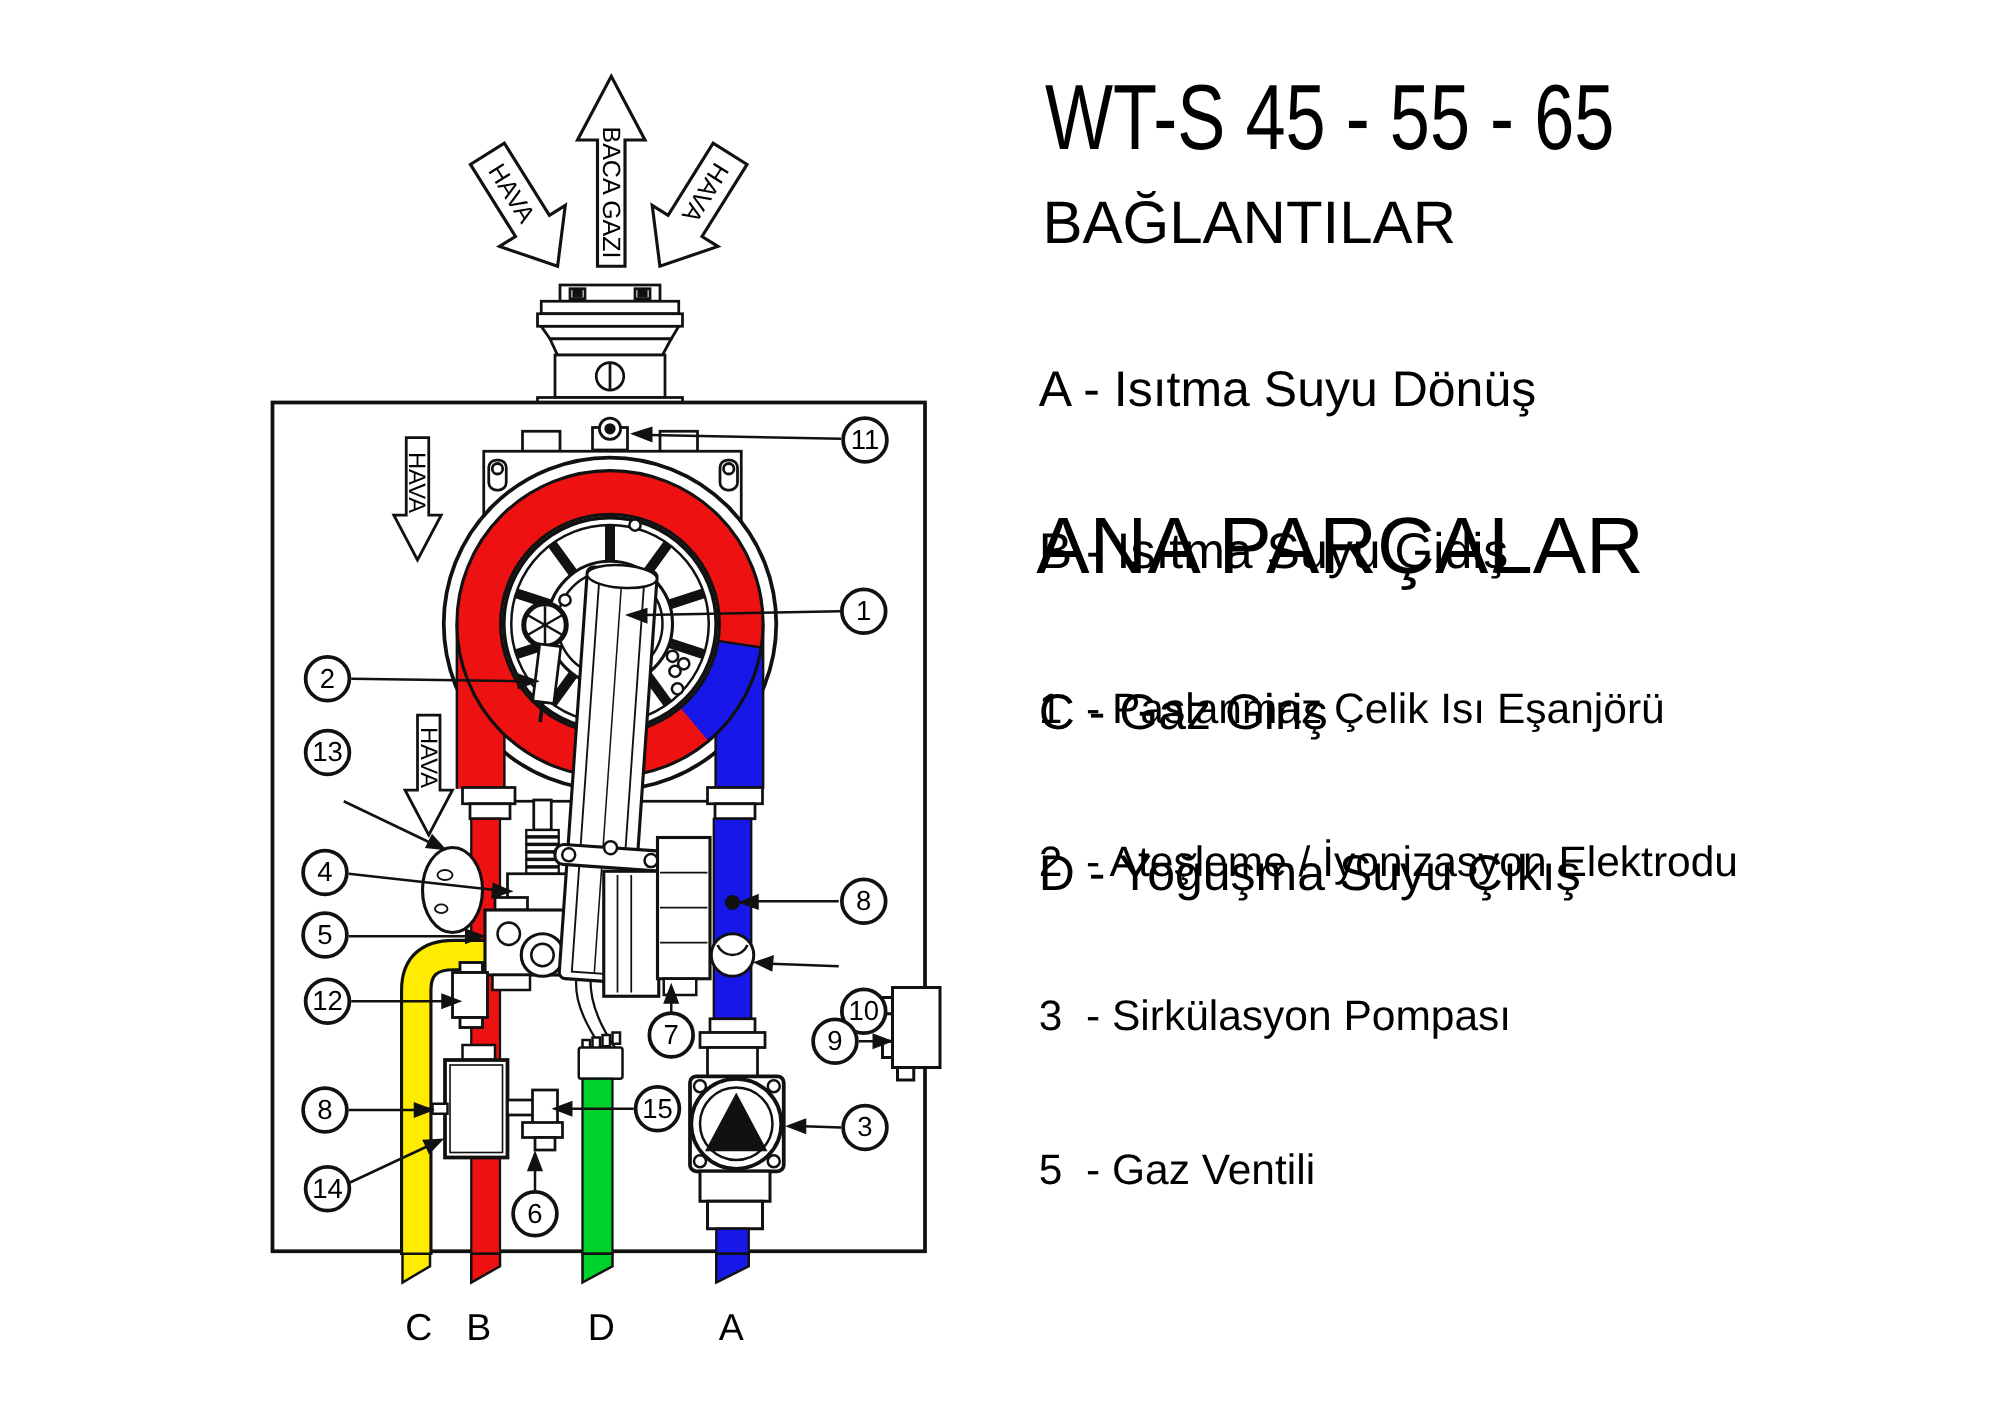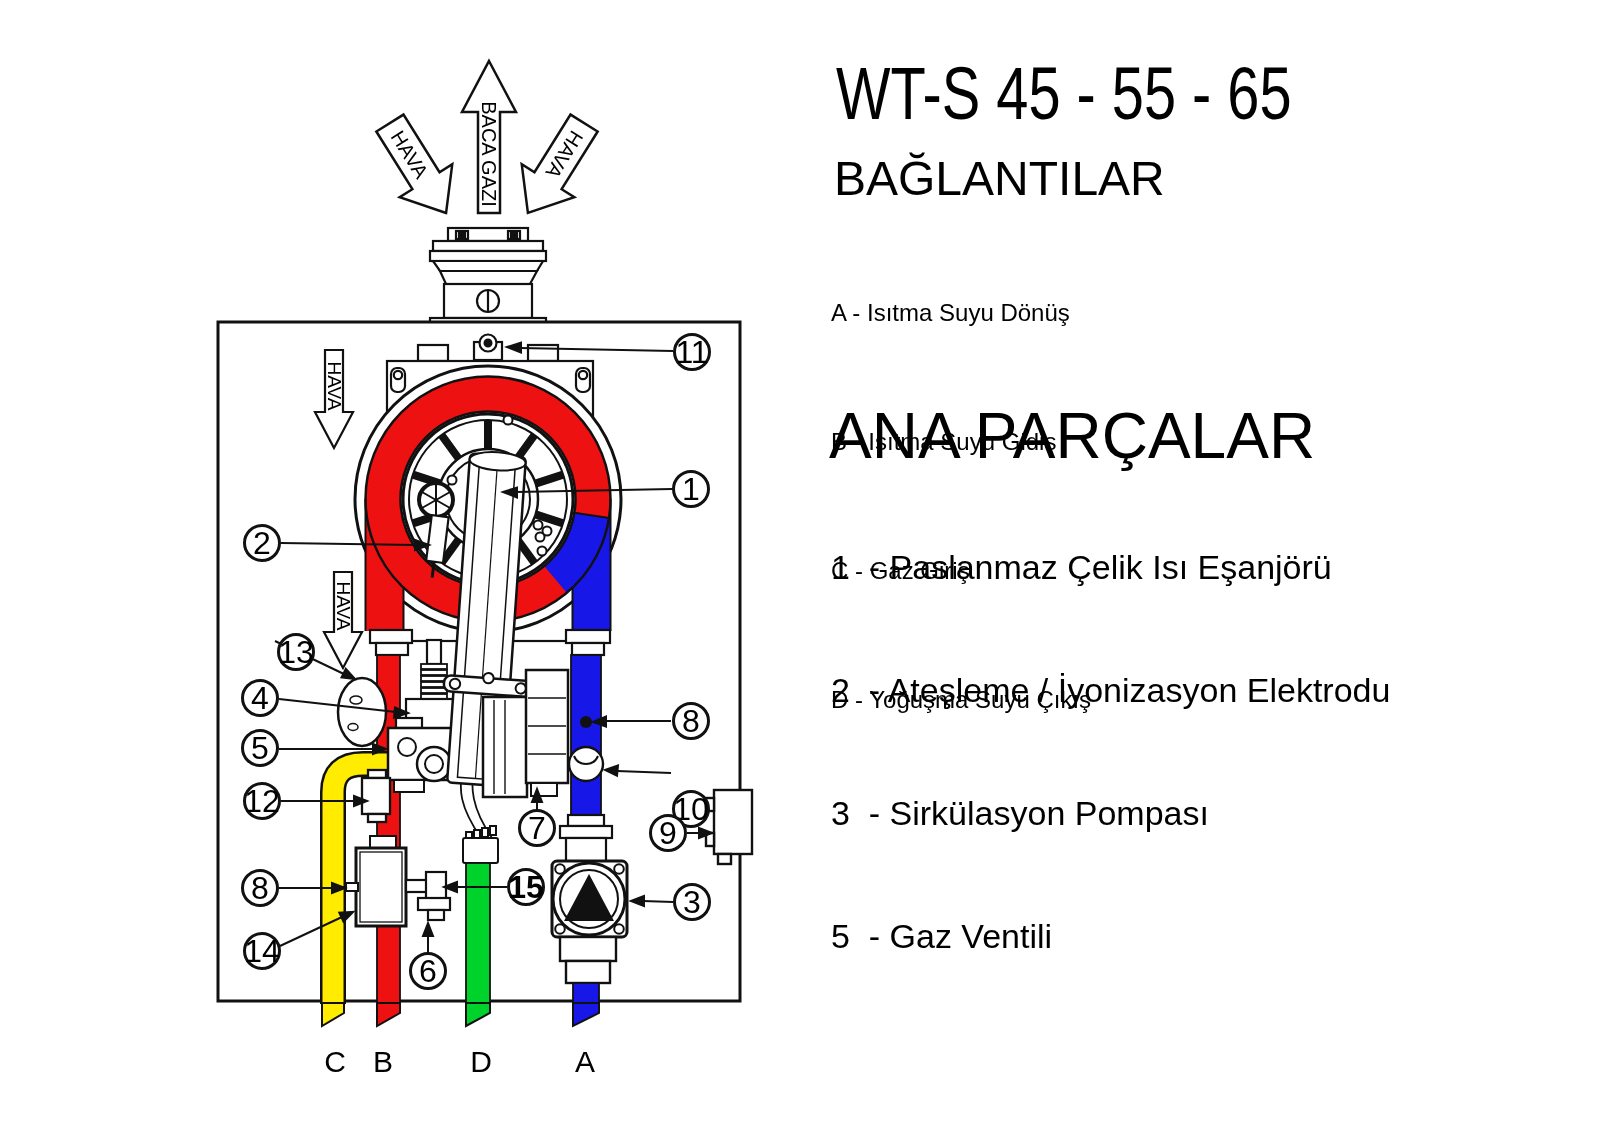--- a/index.html
+++ b/index.html
@@ -2,27 +2,27 @@
 <html><head>
 <meta charset="utf-8">
 <style>
   html,body{margin:0;padding:0;background:#fff;}
   .canvas{position:relative;width:1600px;height:1130px;background:#ffffff;overflow:hidden;
           font-family:"Liberation Sans", sans-serif;color:#000;}
   svg{position:absolute;left:0;top:0;}
   
   .callout{position:absolute;width:38px;height:38px;box-sizing:border-box;border:3px solid #111;
            border-radius:50%;background:#fff;display:flex;align-items:center;justify-content:center;
-           font-size:32px;line-height:1;z-index:5;}
+           font-size:22px;line-height:1;z-index:5;}
   
   .rp{position:absolute;white-space:pre;}
   .rp-title{left:836px;top:57px;font-size:74px;line-height:1;transform:scaleX(0.78);transform-origin:left top;}
   .rp-h1{left:834px;top:155px;font-size:48px;line-height:1;}
   .rp-h2{left:829px;top:404px;font-size:64px;line-height:1;}
-  .rp-conn{left:831px;top:205px;font-size:24px;line-height:43px;}
+  .rp-conn{left:831px;top:205px;font-size:40px;line-height:43px;}
   .rp-parts{left:831px;top:465px;font-size:34px;line-height:41px;}
   .rp-conn div,.rp-parts div{white-space:pre;}
 </style>
 </head>
 <body>
 
 <div class="canvas">
 
   <svg width="1600" height="1130" viewBox="0 0 1600 1130">
 
@@ -304,32 +304,32 @@
       <text x="335" y="1072">C</text>
       <text x="383" y="1072">B</text>
       <text x="481" y="1072">D</text>
       <text x="585" y="1072">A</text>
     </g>
   </svg>
 
   <div class="callout" style="left:673px;top:333px;">11</div>
   <div class="callout" style="left:672px;top:470px;">1</div>
   <div class="callout" style="left:243px;top:524px;">2</div>
-  <div class="callout" style="left:243px;top:633px;margin-left:34px;">13</div>
+  <div class="callout" style="left:243px;top:583px;">13</div>
   <div class="callout" style="left:241px;top:679px;">4</div>
   <div class="callout" style="left:241px;top:729px;">5</div>
   <div class="callout" style="left:243px;top:782px;">12</div>
   <div class="callout" style="left:241px;top:869px;">8</div>
   <div class="callout" style="left:243px;top:932px;">14</div>
   <div class="callout" style="left:672px;top:702px;">8</div>
   <div class="callout" style="left:672px;top:755px;margin-top:35px;">10</div>
   <div class="callout" style="left:649px;top:814px;">9</div>
   <div class="callout" style="left:673px;top:883px;">3</div>
   <div class="callout" style="left:518px;top:809px;">7</div>
-  <div class="callout" style="left:507px;top:868px;font-weight:bold;">15</div>
+  <div class="callout" style="left:507px;top:868px;">15</div>
   <div class="callout" style="left:409px;top:952px;">6</div>
 
   <div class="rp rp-title">WT-S 45 - 55 - 65</div>
 
   <div class="rp rp-h1">BAĞLANTILAR</div>
   <div class="rp rp-conn">
     <div>A - Isıtma Suyu Dönüş</div>
     <div>B - Isıtma Suyu Gidiş</div>
     <div>C - Gaz Giriş</div>
     <div>D - Yoğuşma Suyu Çıkış</div>

